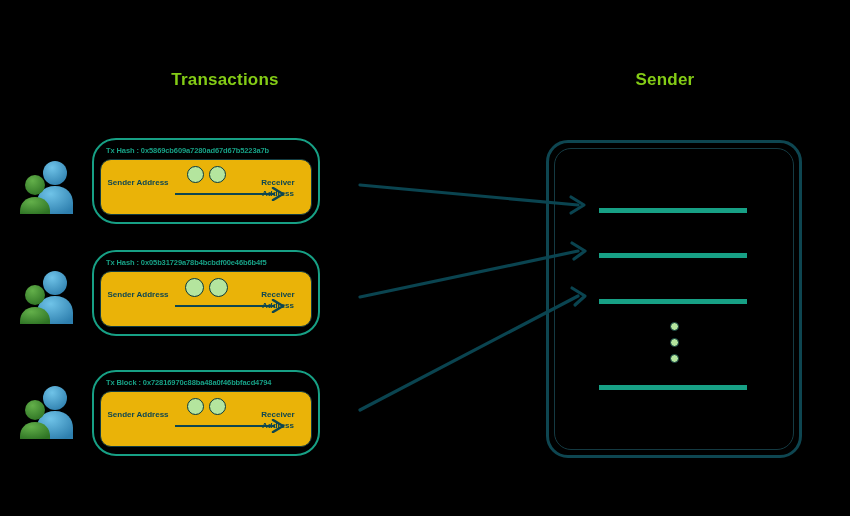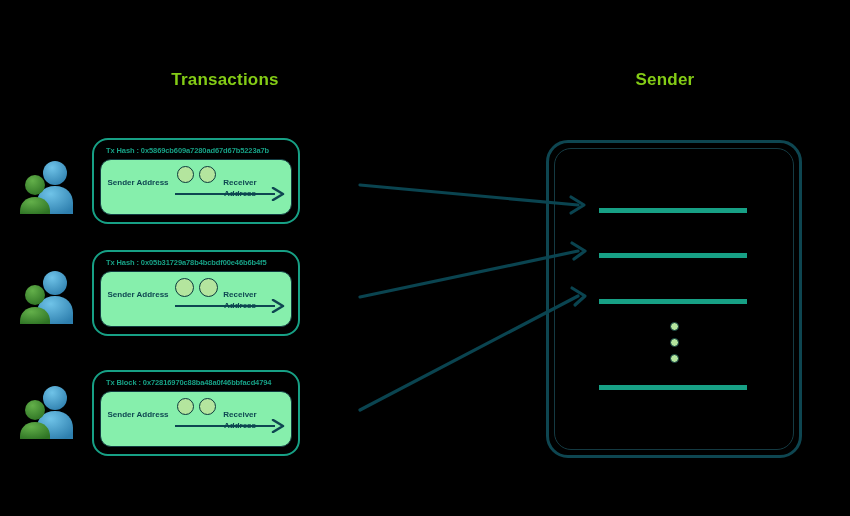--- a/index.html
+++ b/index.html
@@ -38,59 +38,59 @@
     position: absolute;
     width: 62px;
     height: 56px;
   }
   .avatar svg { display: block; width: 62px; height: 56px; }
 
   
   .tx-card {
     position: absolute;
     left: 92px;
-    width: 208px;
+    width: 228px;
     border: 2px solid #17A085;
-    border-radius: 16px;
+    border-radius: 24px;
     box-sizing: border-box;
     background: #000000;
     padding: 4px 6px 7px 6px;
   }
   .tx-hash {
     color: #17A085;
     font-family: "Liberation Sans", sans-serif;
     font-size: 7.5px;
     font-weight: bold;
     letter-spacing: -0.1px;
     white-space: nowrap;
     overflow: hidden;
     padding: 2px 0 3px 6px;
     line-height: 10px;
   }
   .tx-body {
     position: relative;
     border: 1px solid #123A40;
     border-radius: 11px;
     box-sizing: border-box;
-    background: #86efac;
+    background: #eab308;
     height: 56px;
   }
   .addr {
     position: absolute;
     color: #0E4651;
     font-family: "Liberation Sans", sans-serif;
     font-size: 8px;
     font-weight: bold;
     line-height: 11px;
     width: 62px;
     text-align: center;
     top: 17px;
   }
   .addr-sender   { left: 6px; }
-  .addr-receiver { right: 20px; }
+  .addr-receiver { right: 2px; }
 
   .coin-row {
     position: absolute;
     left: 0; right: 0;
     top: 6px;
     display: flex;
     justify-content: center;
     gap: 5px;
   }
   .coin {

